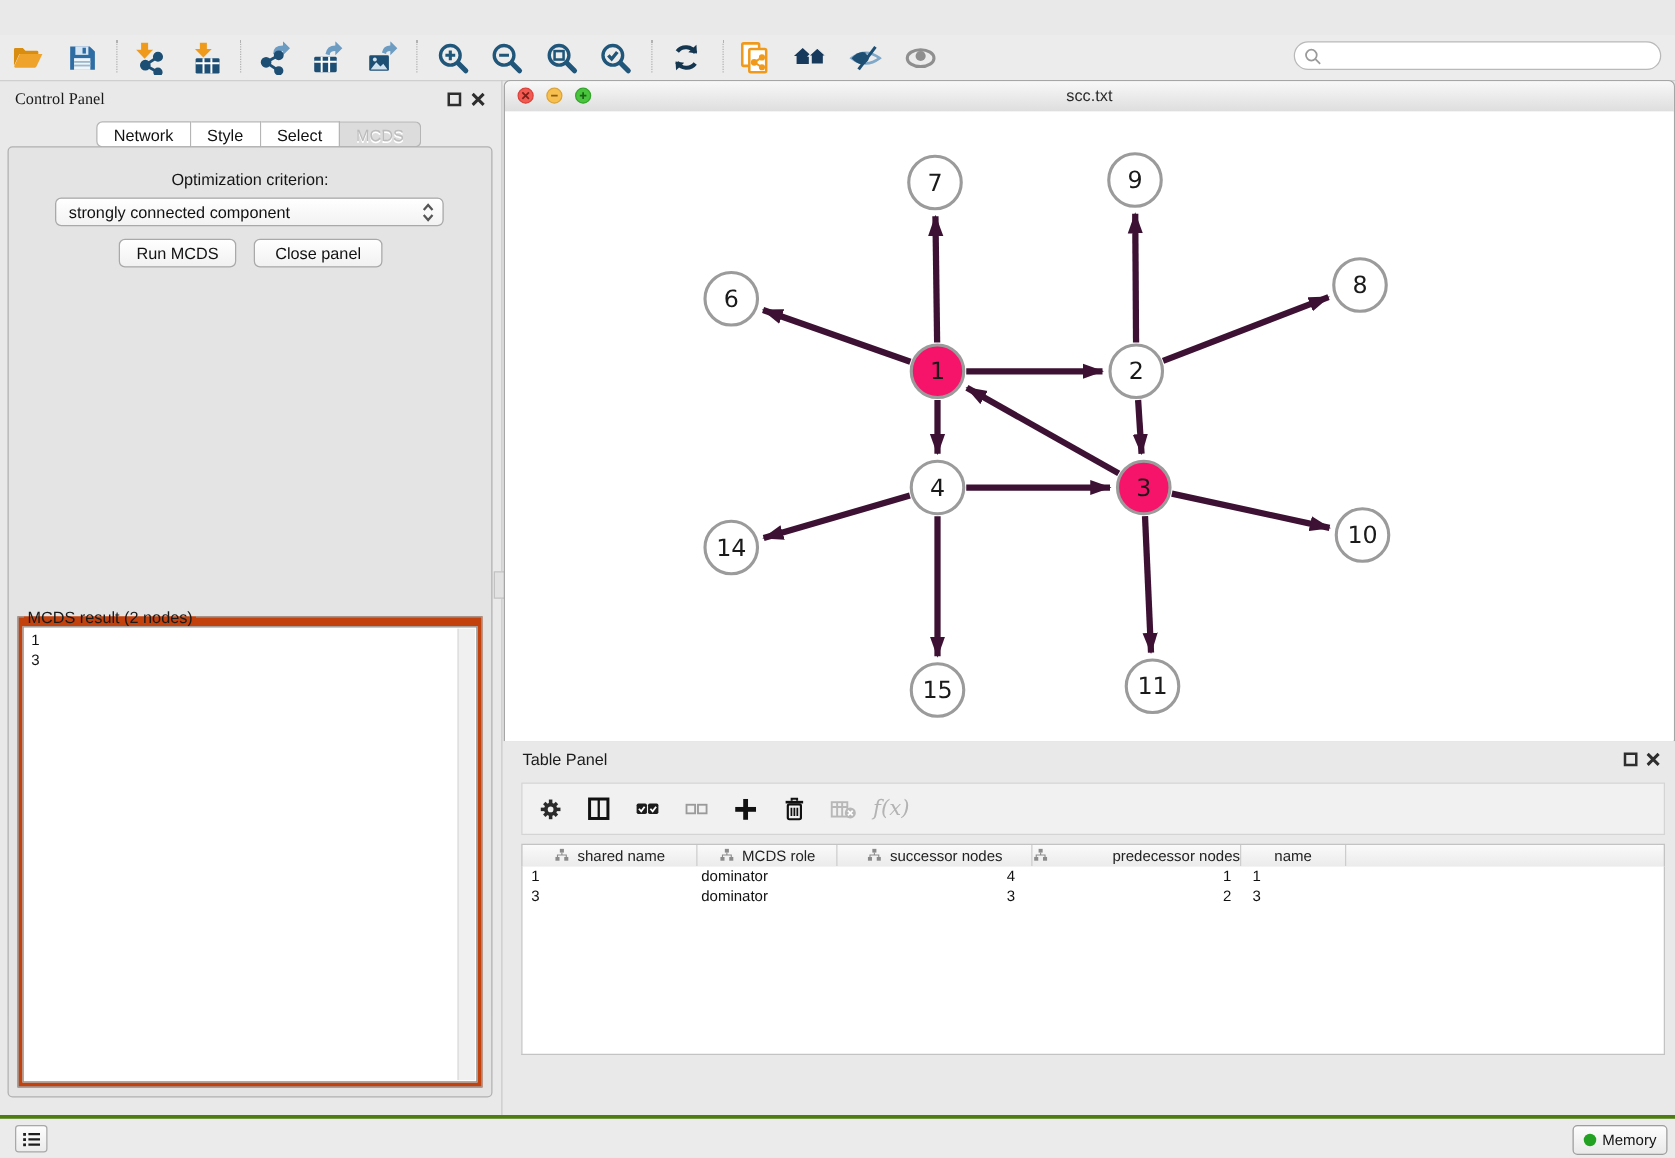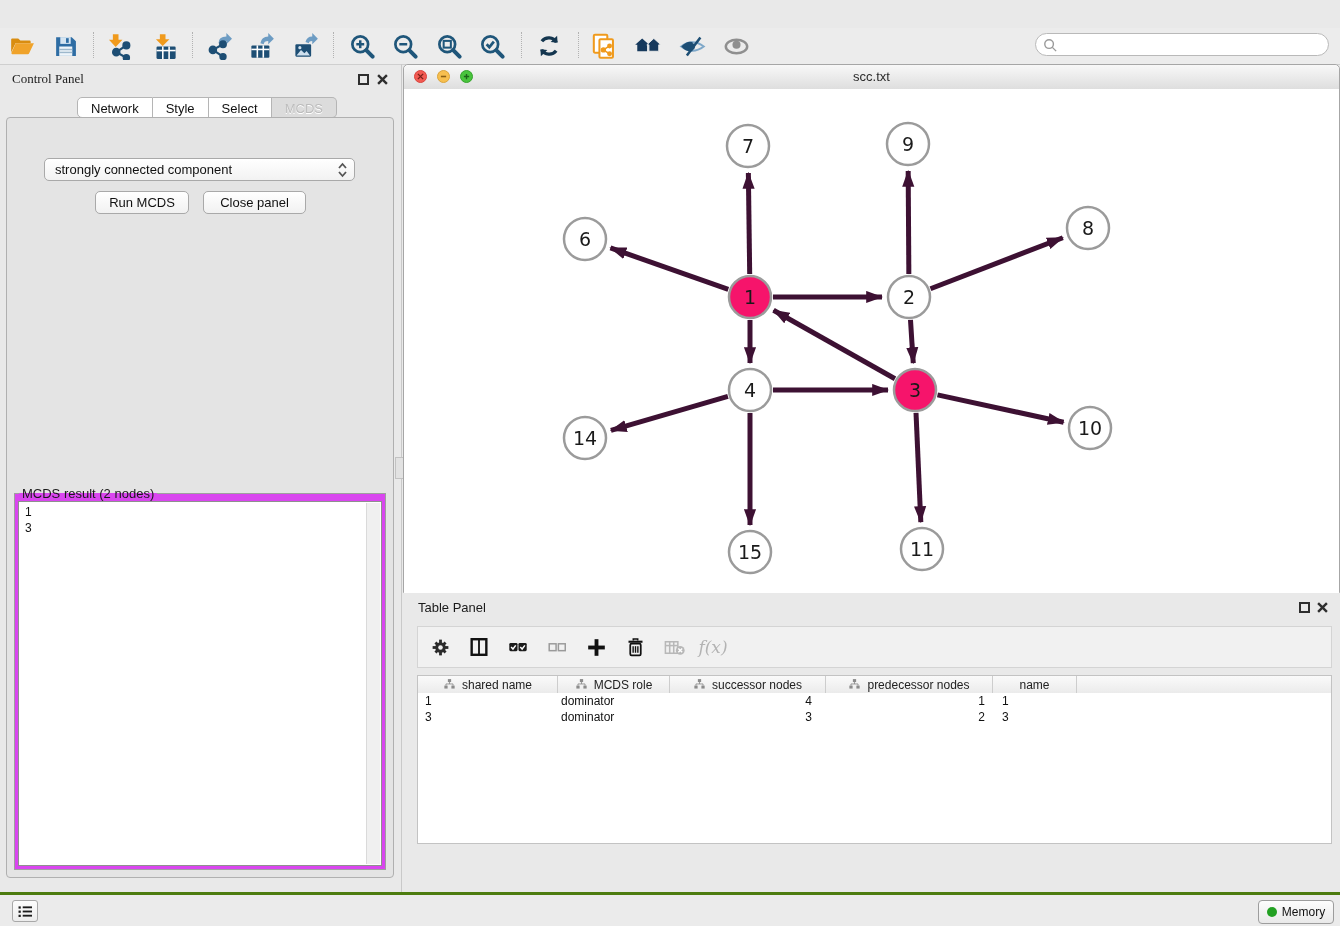--- a/index.html
+++ b/index.html
@@ -41,21 +41,21 @@
   .cp-tabs{left:77px;top:97px;}
 
   .cp-body{position:absolute;left:6px;top:117px;width:388px;height:761px;background:#e4e4e4;border:1px solid #b0b0b0;border-radius:4px;box-sizing:border-box;}
   .opt-label{position:absolute;left:0;top:136px;width:400px;text-align:center;font-size:13px;color:#141414;}
   .dropdown{position:absolute;left:44px;top:158px;width:311px;height:23px;background:linear-gradient(#fff,#f2f2f2);border:1px solid #a9a9a9;border-radius:5px;box-sizing:border-box;font-size:13px;color:#111;line-height:21px;padding-left:10px;}
   .dropdown .stepper{position:absolute;right:6px;top:2px;}
   .btn{position:absolute;height:23px;background:linear-gradient(#ffffff,#f1f1f1);border:1px solid #a9a9a9;border-radius:5px;box-sizing:border-box;font-size:13px;color:#111;text-align:center;line-height:21px;}
   .btn-run{left:95px;top:191px;width:94px;}
   .btn-close{left:203px;top:191px;width:103px;}
 
-  .result-fieldset{position:absolute;left:14px;top:486px;width:372px;height:384px;border:1px solid #9f9f9f;margin:0;padding:0;box-sizing:border-box;background:#d946ef;}
+  .result-fieldset{position:absolute;left:14px;top:486px;width:372px;height:384px;border:1px solid #9f9f9f;margin:0;padding:0;box-sizing:border-box;background:#c2410c;}
   .result-fieldset legend{font-size:13px;color:#1a1a1a;margin-left:4px;padding:0 3px;}
   .result-inner{position:absolute;left:3px;right:3px;top:0px;bottom:3px;background:#fff;border:1px solid #8f8f8f;}
   .result-scroll{position:absolute;right:1px;top:1px;bottom:1px;width:13px;background:#f0f0f0;border-left:1px solid #dadada;}
   .result-lines{position:absolute;left:6px;top:2px;font-size:12px;line-height:16px;color:#111;}
 
   
   .netwin{position:absolute;left:403px;top:64px;width:937px;height:529px;box-sizing:border-box;border:1px solid #a6a6a6;border-radius:5px 5px 0 0;background:#fff;}
   .net-titlebar{position:absolute;left:0;top:0;right:0;height:24px;background:linear-gradient(#f8f8f8,#dedede);border-bottom:1px solid #b5b5b5;border-radius:5px 5px 0 0;}
   .nt{position:absolute;top:5px;width:13px;height:13px;border-radius:50%;box-sizing:border-box;display:flex;align-items:center;justify-content:center;}
   .nt svg{display:block;}
@@ -68,21 +68,21 @@
   
   .tablepanel{position:absolute;left:403px;top:593px;width:1043px;height:299px;background:#e9e9e9;}
   .tp-title{position:absolute;left:15px;top:7px;font-size:13px;color:#1b1b1b;}
   .tp-toolbar{position:absolute;left:14px;top:33px;width:915px;height:42px;background:#f1f1f1;border:1px solid #d4d4d4;box-sizing:border-box;display:flex;align-items:center;padding-left:10px;gap:15px;}
   .tpi{width:24px;height:24px;display:flex;align-items:center;justify-content:center;}
   .fx-label{font-size:17px;color:#b3b3b3;font-family:"DejaVu Serif",serif;font-style:italic;}
 
   .thead{position:absolute;left:14px;top:82px;width:915px;height:19px;display:flex;background:linear-gradient(#fafafa,#ebebeb);border:1px solid #c3c3c3;box-sizing:border-box;}
   .th{display:flex;align-items:center;justify-content:center;gap:6px;font-size:12px;color:#222;border-right:1px solid #cdcdcd;box-sizing:border-box;height:100%;}
   .th:last-child{border-right:none;}
-  .c0{width:140px;} .c1{width:112px;} .c2{width:156px;} .c3{width:167px;} .c4{width:84px;} .cf{flex:1;}
+  .c0{width:140px;} .c1{width:112px;} .c2{width:156px;} .c3{width:167px;justify-content:space-between;} .c4{width:84px;} .cf{flex:1;}
   .tbody{position:absolute;left:14px;top:100px;width:915px;height:151px;background:#fff;border:1px solid #c3c3c3;border-top:none;box-sizing:border-box;}
   .trow{display:flex;height:16px;line-height:16px;font-size:12px;color:#111;}
   .tcell{box-sizing:border-box;overflow:hidden;white-space:nowrap;}
   .tcell.c0{padding-left:7px;}
   .tcell.c1{padding-left:3px;}
   .tcell.c2{text-align:right;padding-right:14px;}
   .tcell.c3{text-align:right;padding-right:8px;}
   .tcell.c4{padding-left:9px;}
 
   
@@ -271,20 +271,21 @@
   </span>
 
   <div class="seg cp-tabs">
     <div class="tab">Network</div>
     <div class="tab">Style</div>
     <div class="tab">Select</div>
     <div class="tab selgray">MCDS</div>
   </div>
 
   <div class="cp-body"></div>
+  <div class="opt-label">Optimization criterion:</div>
   <div class="dropdown">
     <span>strongly connected component</span>
     <span class="stepper">
       <svg width="11" height="18" viewBox="0 0 11 18">
           <path d="M2 7 L5.5 3 L9 7" fill="none" stroke="#555" stroke-width="1.8"></path>
           <path d="M2 11 L5.5 15 L9 11" fill="none" stroke="#555" stroke-width="1.8"></path>
         </svg>
     </span>
   </div>
   <div class="btn btn-run">Run MCDS</div>

